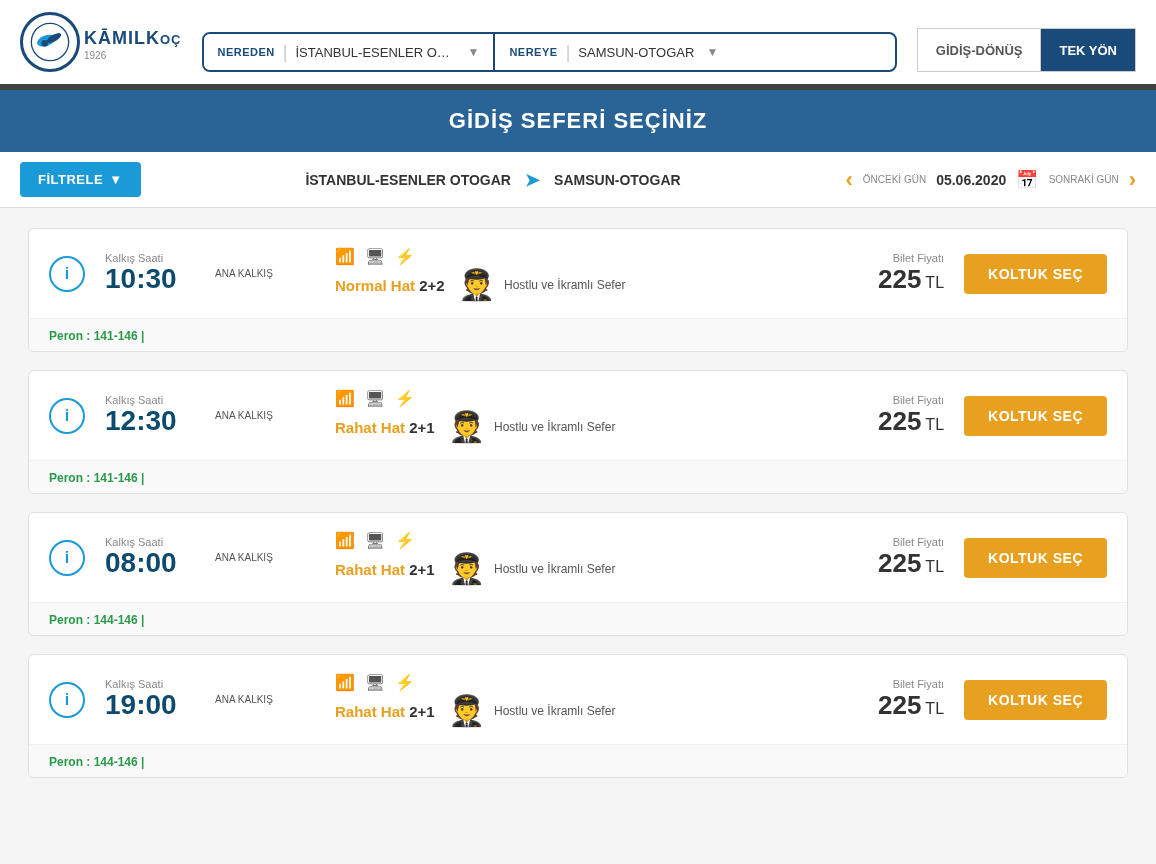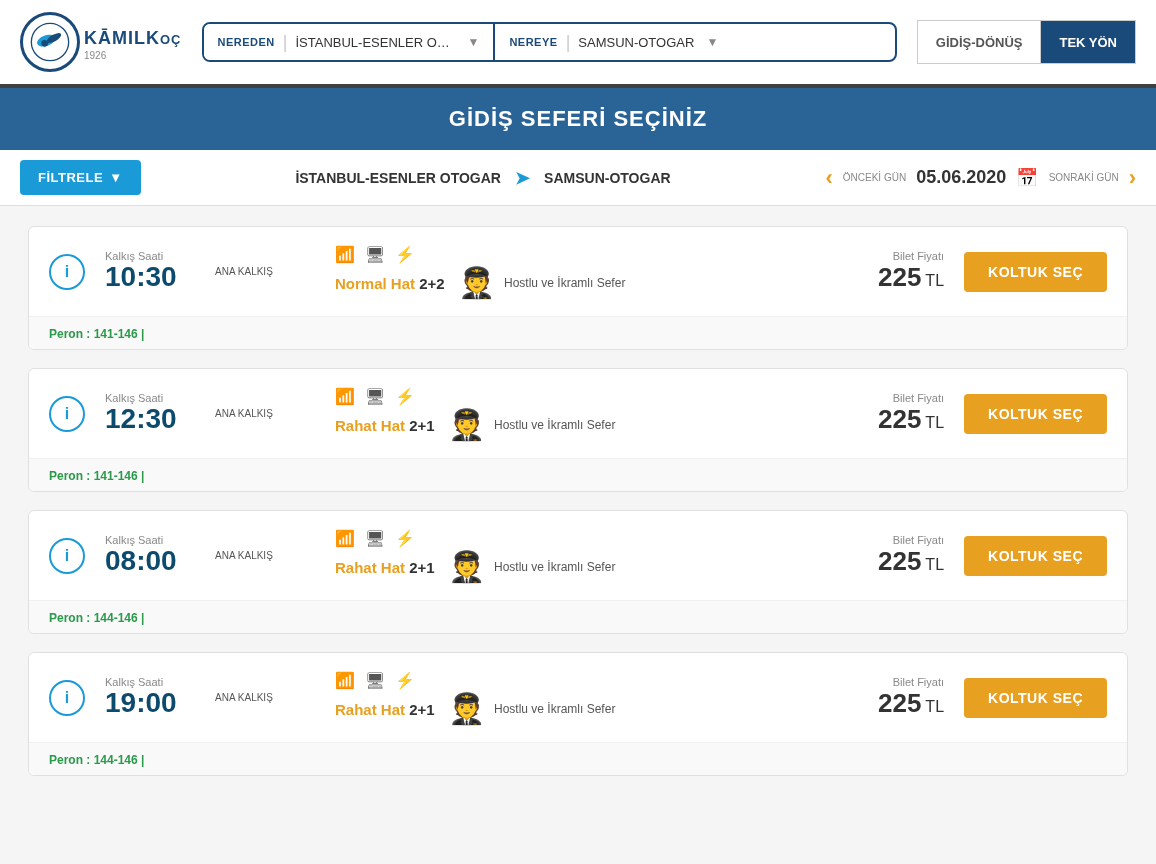--- a/index.html
+++ b/index.html
@@ -1,24 +1,24 @@
 <!DOCTYPE html>
 <html><head>
   <meta charset="utf-8">
   <style>
     * { box-sizing: border-box; margin: 0; padding: 0; }
     body { font-family: Arial, sans-serif; background: #f5f5f5; color: #333; font-size: 14px; }
 
     
     .header {
       background: #fff;
-      border-bottom: 4px solid #404040;
+      border-bottom: 6px solid #404040;
       padding: 12px 20px;
       display: flex;
-      align-items: center;
+      align-items: flex-end;
       gap: 20px;
     }
     .logo-area {
       display: flex;
       align-items: center;
       gap: 0;
       min-width: 140px;
     }
     .logo-circle {
       width: 60px;
@@ -171,21 +171,21 @@
     }
     .prev-btn, .next-btn {
       background: none;
       border: none;
       cursor: pointer;
       font-size: 22px;
       color: #e8a020;
       font-weight: bold;
     }
     .date-display {
-      font-size: 18px;
+      font-size: 14px;
       font-weight: bold;
       color: #333;
     }
     .date-nav-label {
       font-size: 10px;
       color: #888;
       text-align: center;
       line-height: 1.2;
     }
     .calendar-icon {

